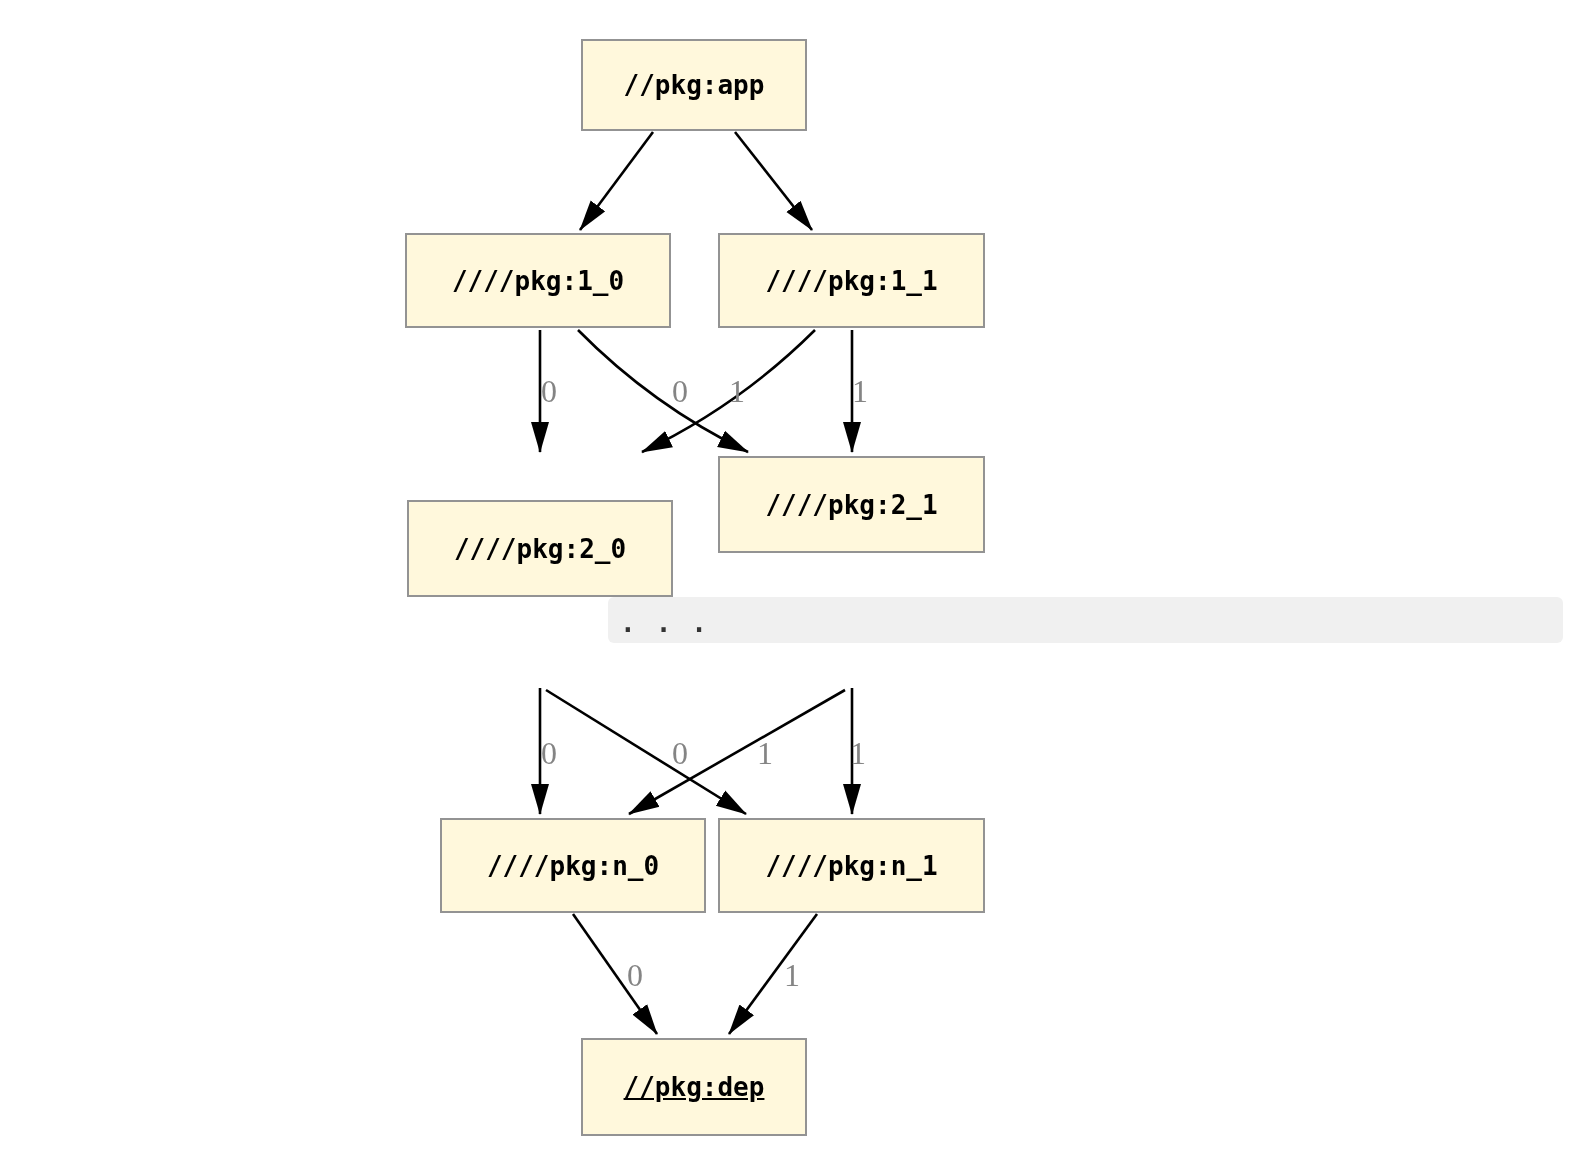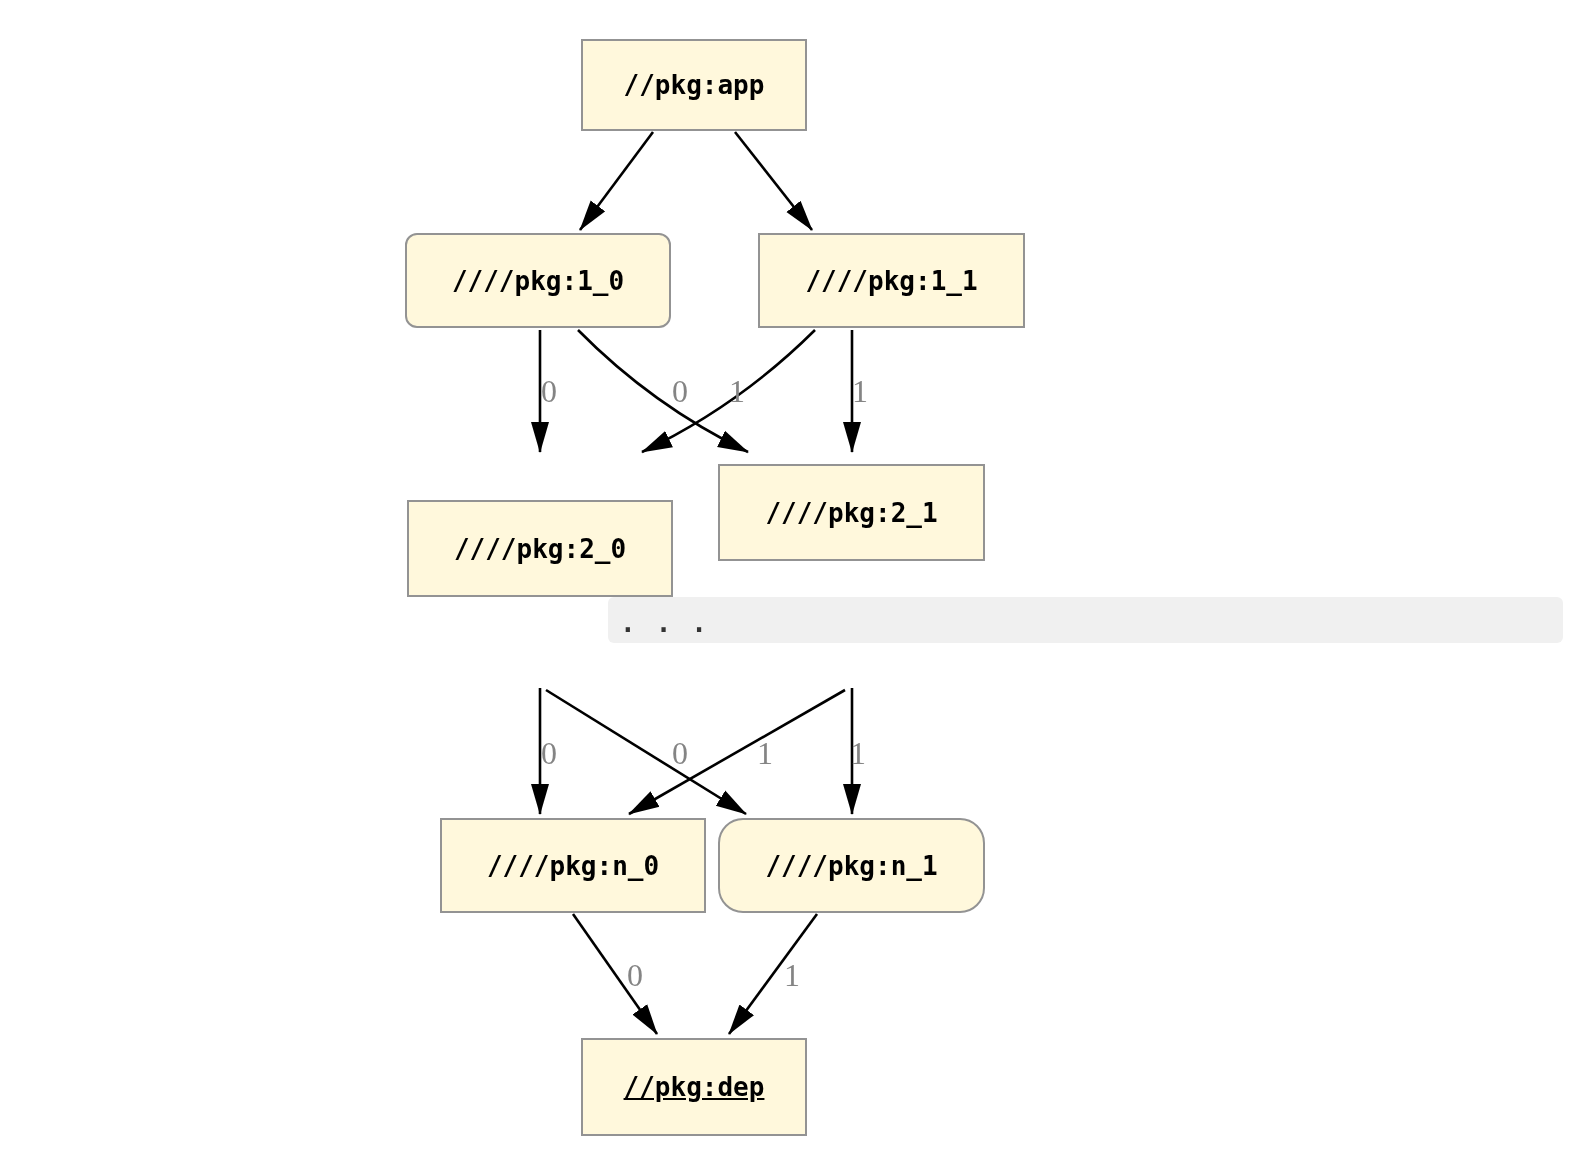--- a/index.html
+++ b/index.html
@@ -76,36 +76,36 @@
         <path d="M845,690 L629,814" fill="none" stroke="#000000" stroke-width="2.6" marker-end="url(#arrowhead)"></path>
         <path d="M852,688 L852,814" fill="none" stroke="#000000" stroke-width="2.6" marker-end="url(#arrowhead)"></path>
         <path d="M573,914 L657,1034" fill="none" stroke="#000000" stroke-width="2.6" marker-end="url(#arrowhead)"></path>
         <path d="M817,914 L729,1034" fill="none" stroke="#000000" stroke-width="2.6" marker-end="url(#arrowhead)"></path>
       </g>
   </svg>
   <div id="nodes-layer">
       <div class="node" style="left: 581px; top: 39px; width: 226px; height: 92px;">
         <span class="node-label">//pkg:app</span>
       </div>
-      <div class="node" style="left: 405px; top: 233px; width: 266px; height: 95px; border-radius: 12px;">
+      <div class="node" style="left: 405px; top: 233px; width: 266px; height: 95px;">
         <span class="node-label">////pkg:1_0</span>
       </div>
-      <div class="node" style="left: 758px; top: 233px; width: 267px; height: 95px;">
+      <div class="node" style="left: 718px; top: 233px; width: 267px; height: 95px;">
         <span class="node-label">////pkg:1_1</span>
       </div>
       <div class="node" style="left: 407px; top: 456px; width: 266px; height: 97px; margin-top: 44px;">
         <span class="node-label">////pkg:2_0</span>
       </div>
-      <div class="node" style="left: 718px; top: 456px; width: 267px; height: 97px; margin-top: 8px;">
+      <div class="node" style="left: 718px; top: 456px; width: 267px; height: 97px;">
         <span class="node-label">////pkg:2_1</span>
       </div>
       <div class="node" style="left: 406px; top: 818px; width: 266px; height: 95px; margin-left: 34px;">
         <span class="node-label">////pkg:n_0</span>
       </div>
-      <div class="node" style="left: 718px; top: 818px; width: 267px; height: 95px; border-radius: 25px;">
+      <div class="node" style="left: 718px; top: 818px; width: 267px; height: 95px;">
         <span class="node-label">////pkg:n_1</span>
       </div>
       <div class="node" style="left: 581px; top: 1038px; width: 226px; height: 98px; text-decoration: underline;">
         <span class="node-label">//pkg:dep</span>
       </div>
       <div class="ellipsis-band" style="left: 608px; top: 597px; width: 955px; height: 46px;">
         <span class="ellipsis-dots">...</span>
       </div>
       <span class="edge-label" style="left: 549px; top: 391px;">0</span>
       <span class="edge-label" style="left: 737px; top: 391px;">1</span>

